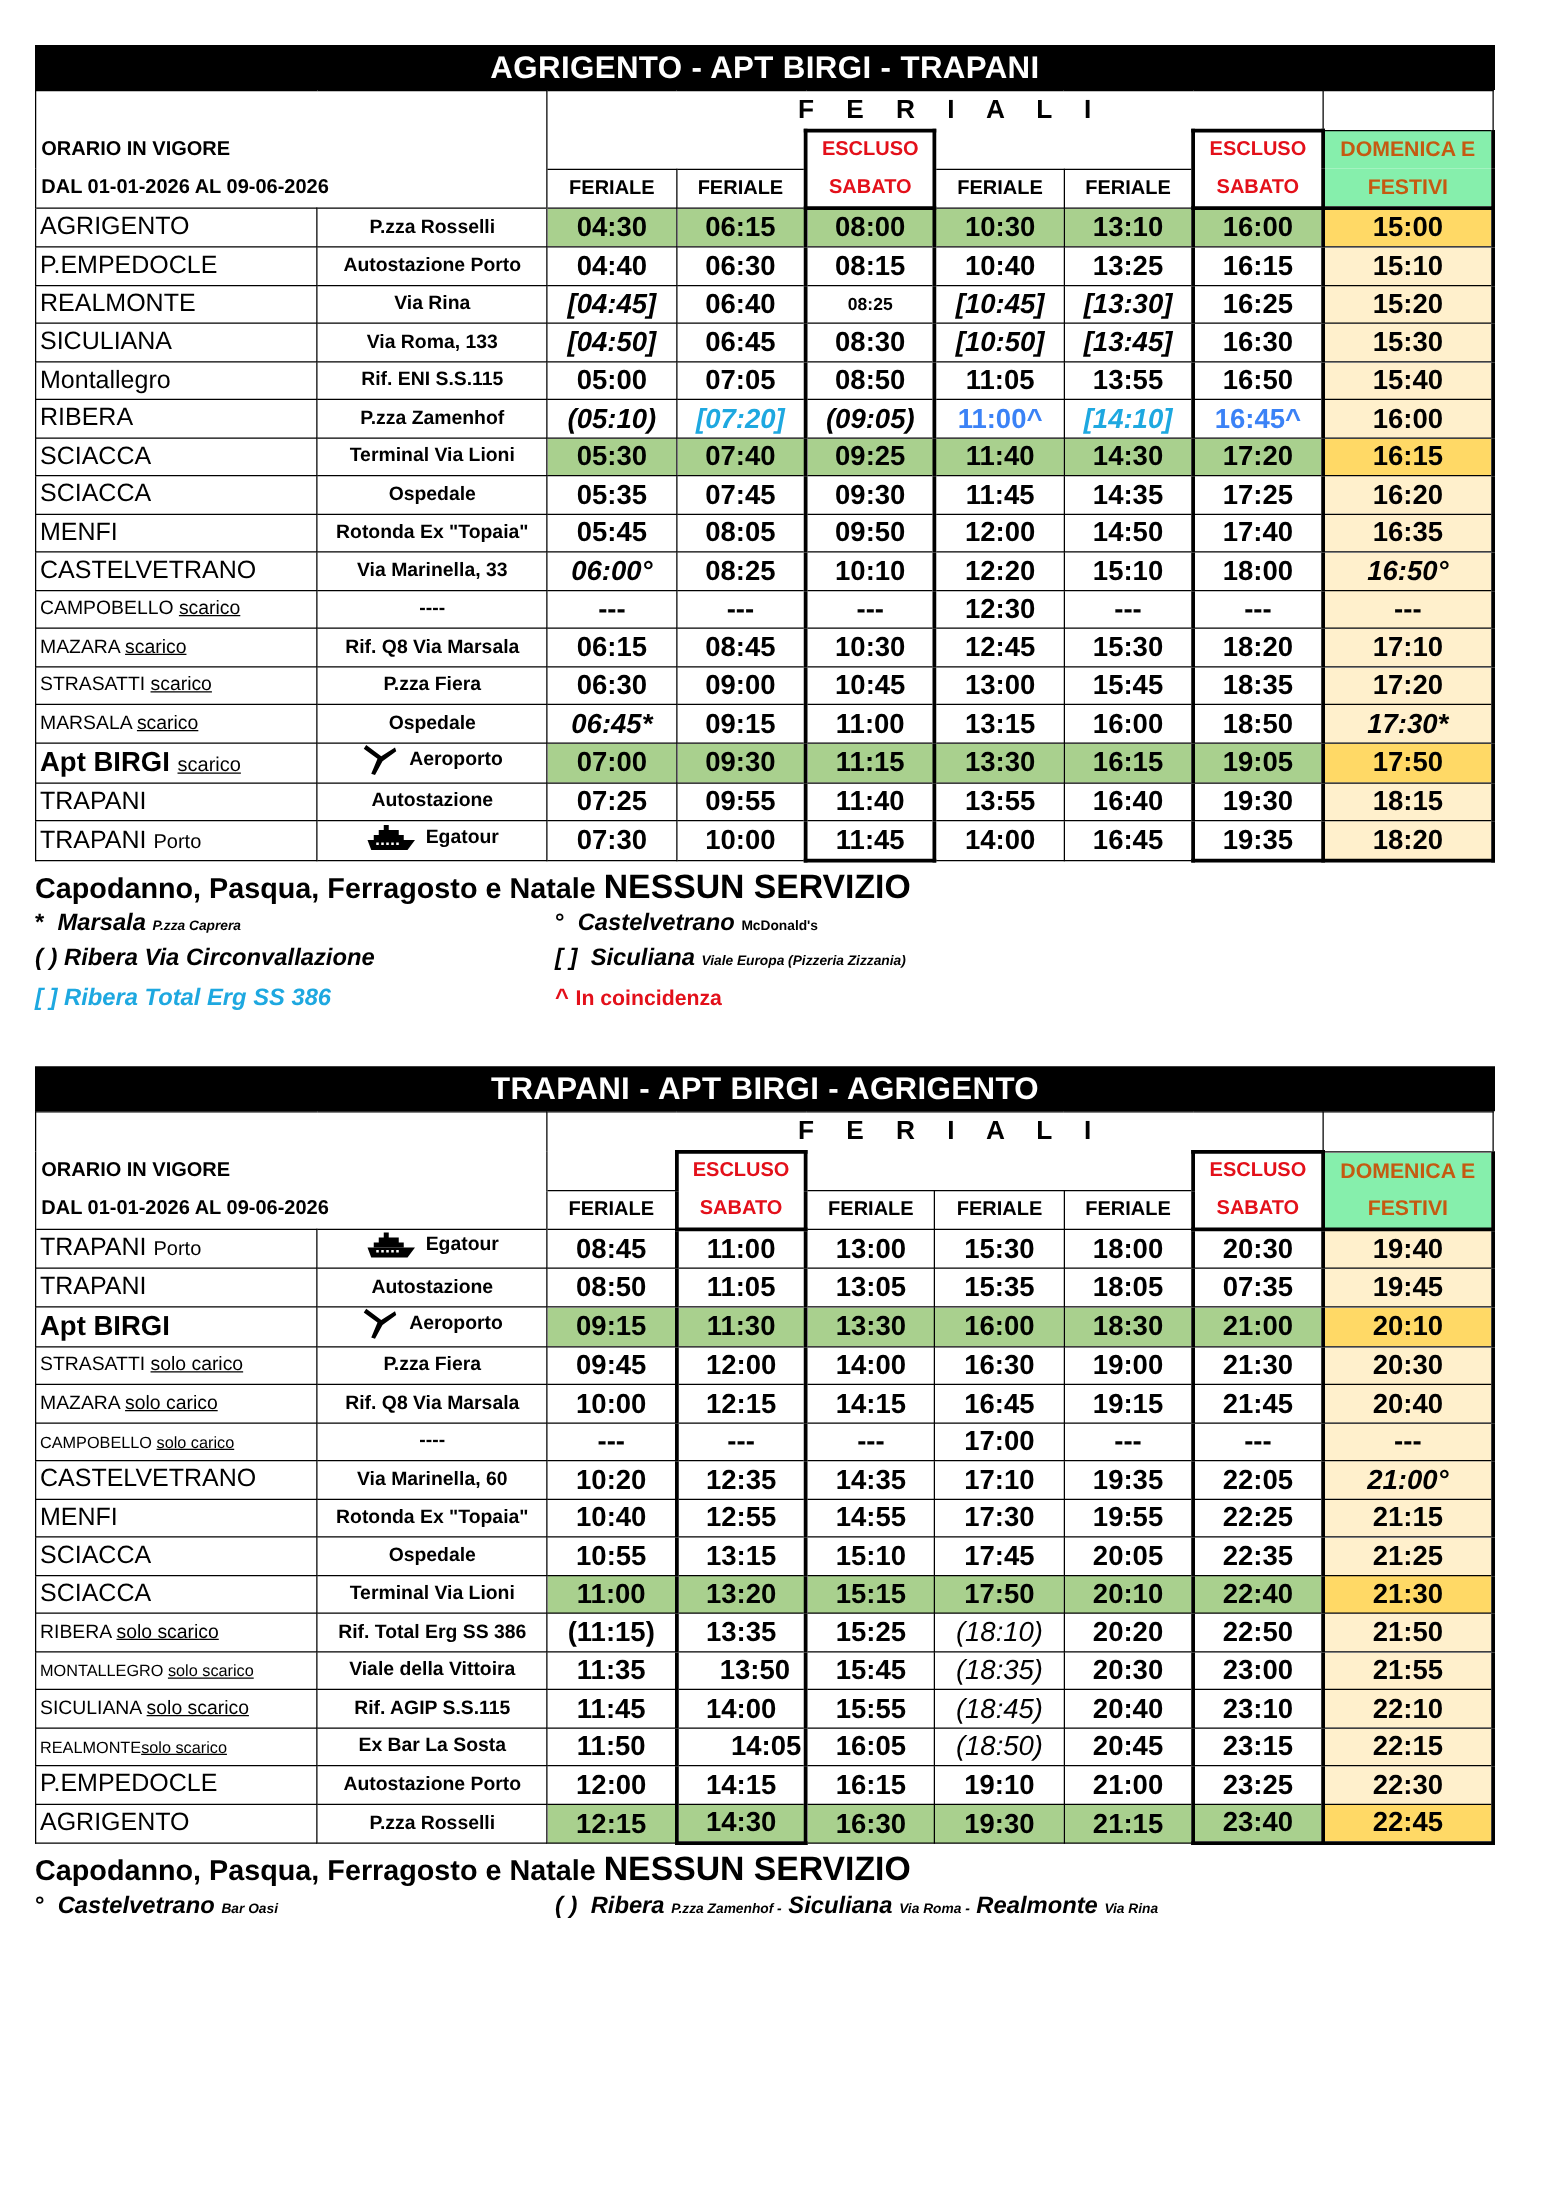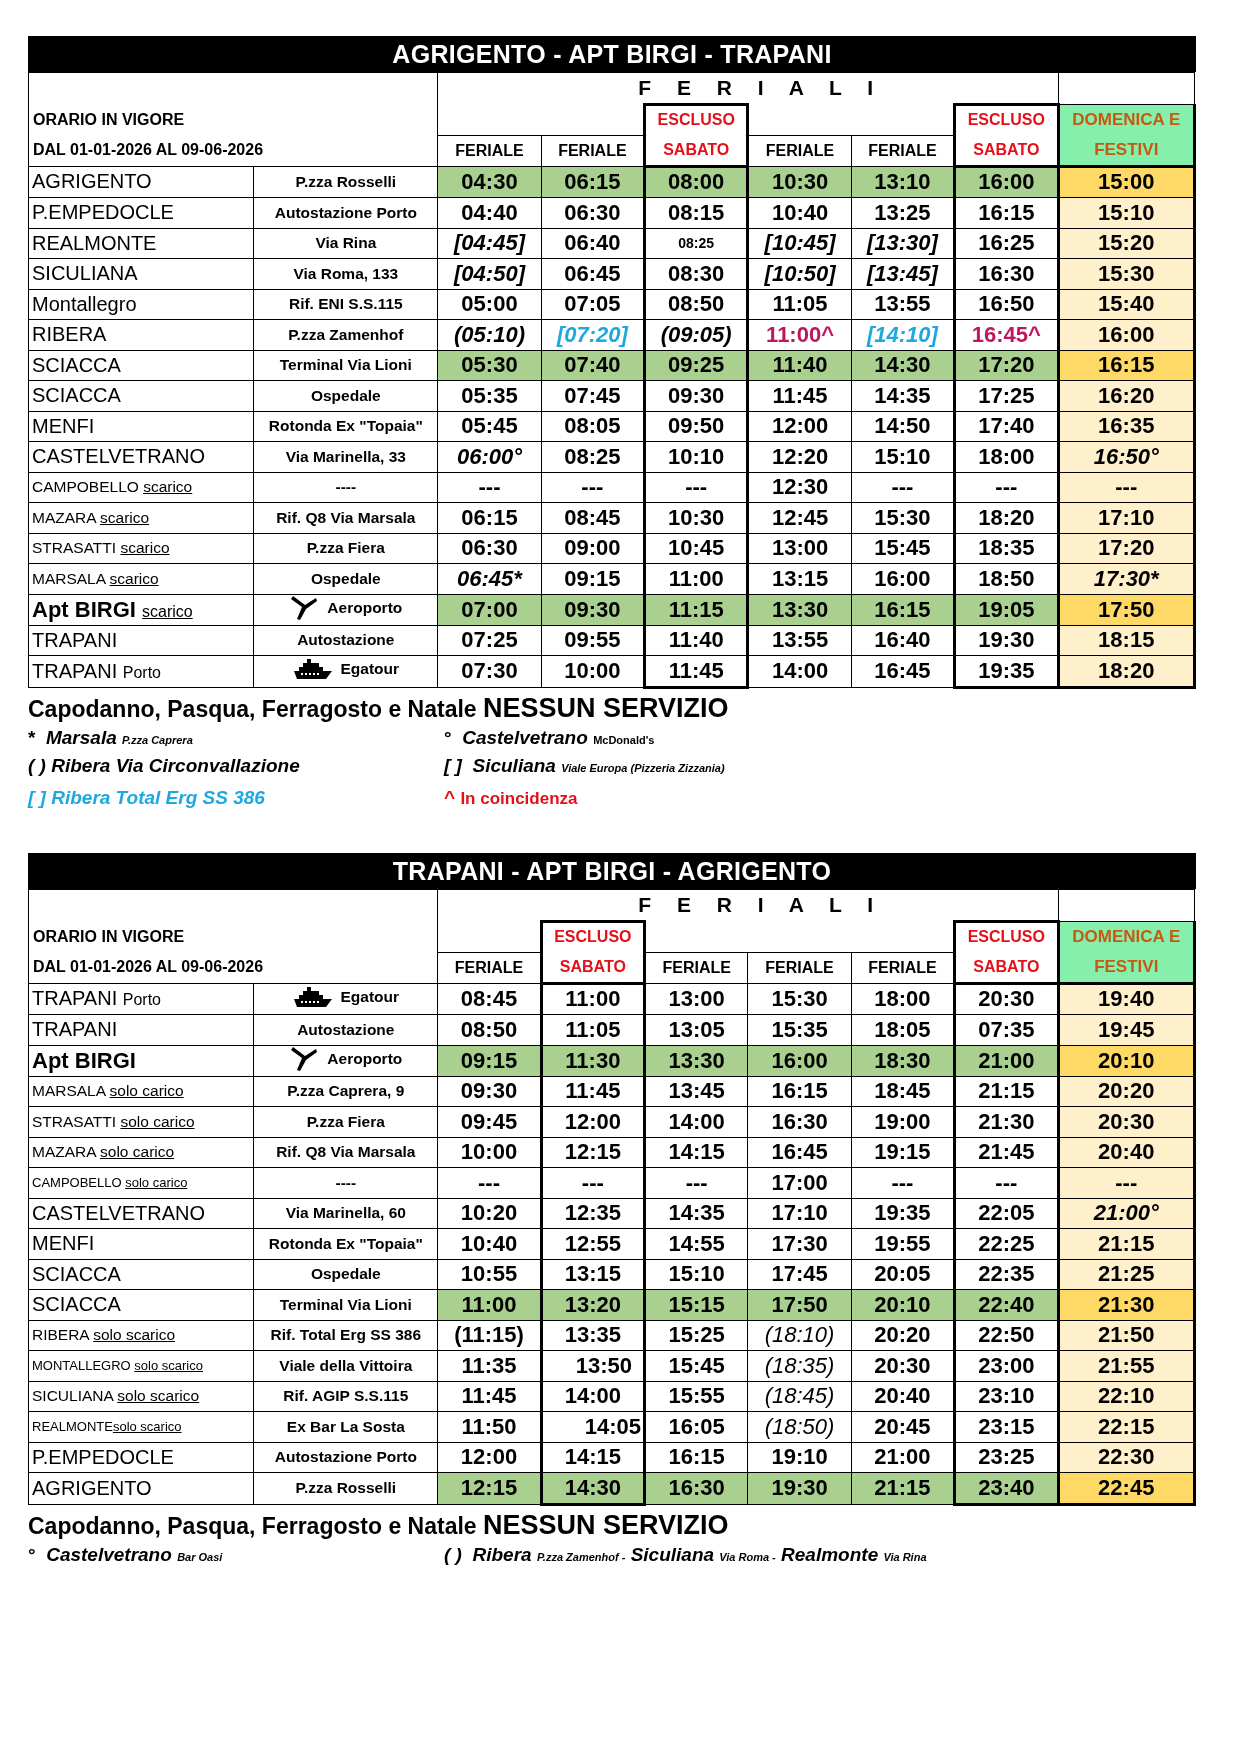--- a/index.html
+++ b/index.html
@@ -30,21 +30,21 @@
   .city .sub { font-size: 16px; }
   .city .sub.u { text-decoration: underline; }
   .city.small .sub { font-size: 15.5px; }
   .city.xsmall .sub { font-size: 13px; }
   .stop { font-weight: bold; font-size: 15.5px; }
   .stop-inner { display: inline-flex; align-items: center; gap: 8px; }
   .t { font-weight: bold; font-size: 22px; }
   .t.it { font-style: italic; }
   .t.sm { font-size: 14px; }
   .t.cyan { color: #1ea8e0; font-style: italic; }
-  .t.red { color: #be185d; }
+  .t.red { color: #3b82f6; }
   .t.plain { font-weight: normal; }
   .hl { background: #a9d08e; }
   .dom { background: #fff0cc; border-left: 3.5px solid #000 !important; border-right: 3.5px solid #000 !important; }
   .dom.hl2 { background: #ffd966; }
   .dom.last { border-bottom: 3.5px solid #000 !important; }
   .notes { font-weight: bold; }
   .nessun { font-size: 23px; margin-top: 4px; }
   .nessun .big { font-size: 27px; }
   .noterow { display: flex; font-style: italic; font-weight: bold; font-size: 19px; height: 28px; align-items: center; }
   .noterow .small { font-size: 11px; }
@@ -442,33 +442,20 @@
             </span></td>
           <td class="t hl">09:15</td>
           <td class="t hl" style="border-left: 3px solid rgb(0, 0, 0); border-right: 3px solid rgb(0, 0, 0);">11:30</td>
           <td class="t hl">13:30</td>
           <td class="t hl">16:00</td>
           <td class="t hl">18:30</td>
           <td class="t hl" style="border-left: 3px solid rgb(0, 0, 0); border-right: 3px solid rgb(0, 0, 0);">21:00</td>
           <td class="t dom hl2">20:10</td>
         </tr>
         <tr>
-          <td class="city small"><span>MARSALA</span> <span class="sub u">solo carico</span></td>
-          <td class="stop"><span class="stop-inner">
-              <span>P.zza Caprera, 9</span>
-            </span></td>
-          <td class="t">09:30</td>
-          <td class="t" style="border-left: 3px solid rgb(0, 0, 0); border-right: 3px solid rgb(0, 0, 0);">11:45</td>
-          <td class="t">13:45</td>
-          <td class="t">16:15</td>
-          <td class="t">18:45</td>
-          <td class="t" style="border-left: 3px solid rgb(0, 0, 0); border-right: 3px solid rgb(0, 0, 0);">21:15</td>
-          <td class="t dom">20:20</td>
-        </tr>
-        <tr>
           <td class="city small"><span>STRASATTI</span> <span class="sub u">solo carico</span></td>
           <td class="stop"><span class="stop-inner">
               <span>P.zza Fiera</span>
             </span></td>
           <td class="t">09:45</td>
           <td class="t" style="border-left: 3px solid rgb(0, 0, 0); border-right: 3px solid rgb(0, 0, 0);">12:00</td>
           <td class="t">14:00</td>
           <td class="t">16:30</td>
           <td class="t">19:00</td>
           <td class="t" style="border-left: 3px solid rgb(0, 0, 0); border-right: 3px solid rgb(0, 0, 0);">21:30</td>

